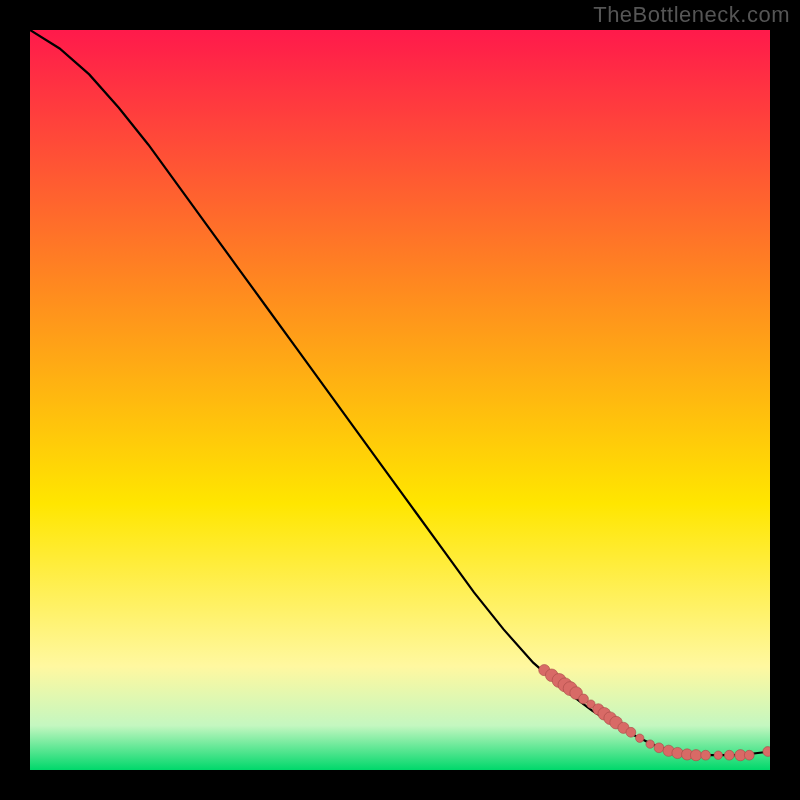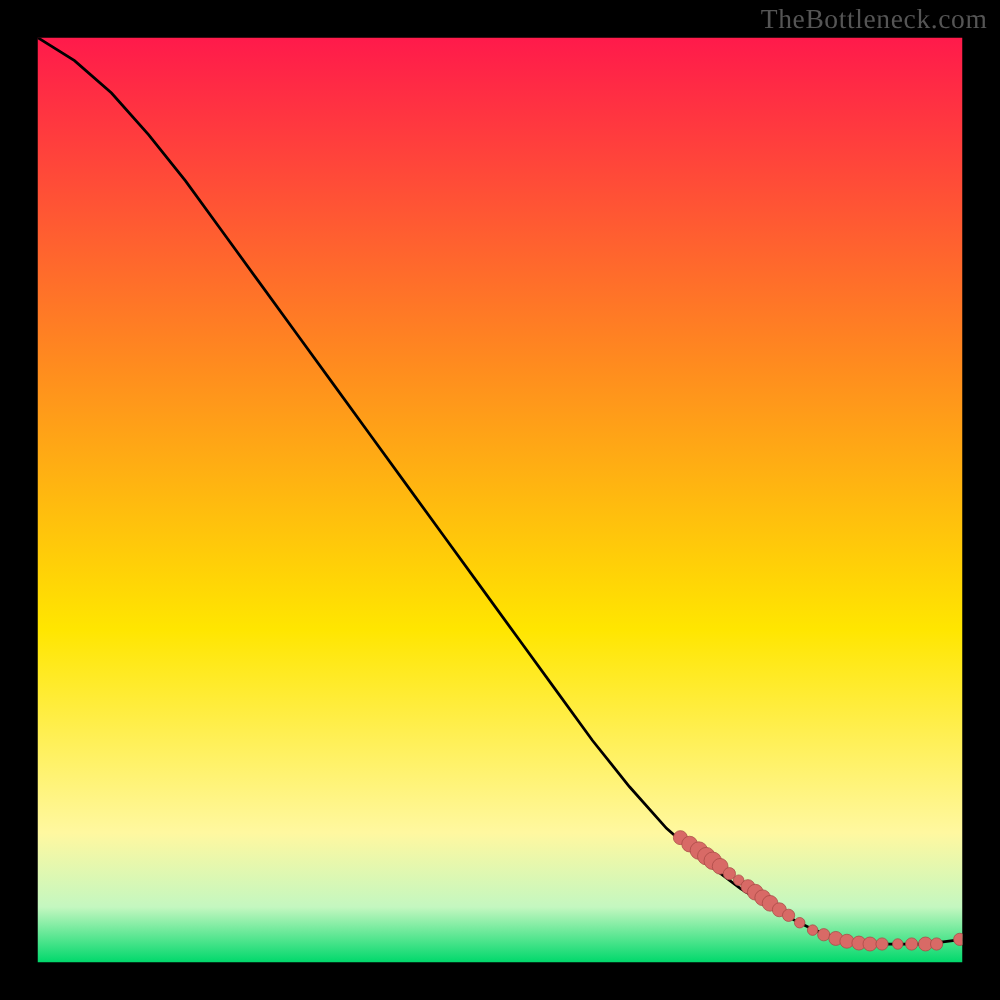--- a/index.html
+++ b/index.html
@@ -9,21 +9,20 @@
     height: 800px;
     background: #000;
     font-family: Arial, Helvetica, sans-serif;
     overflow: hidden;
   }
   .frame {
     position: relative;
     width: 800px;
     height: 800px;
     background: #000;
-    font-family: Liberation Serif, serif;
   }
   .watermark {
     position: absolute;
     top: 2px;
     right: 10px;
     color: #555;
     font-size: 22px;
     font-weight: 500;
     letter-spacing: 0.5px;
     user-select: none;

